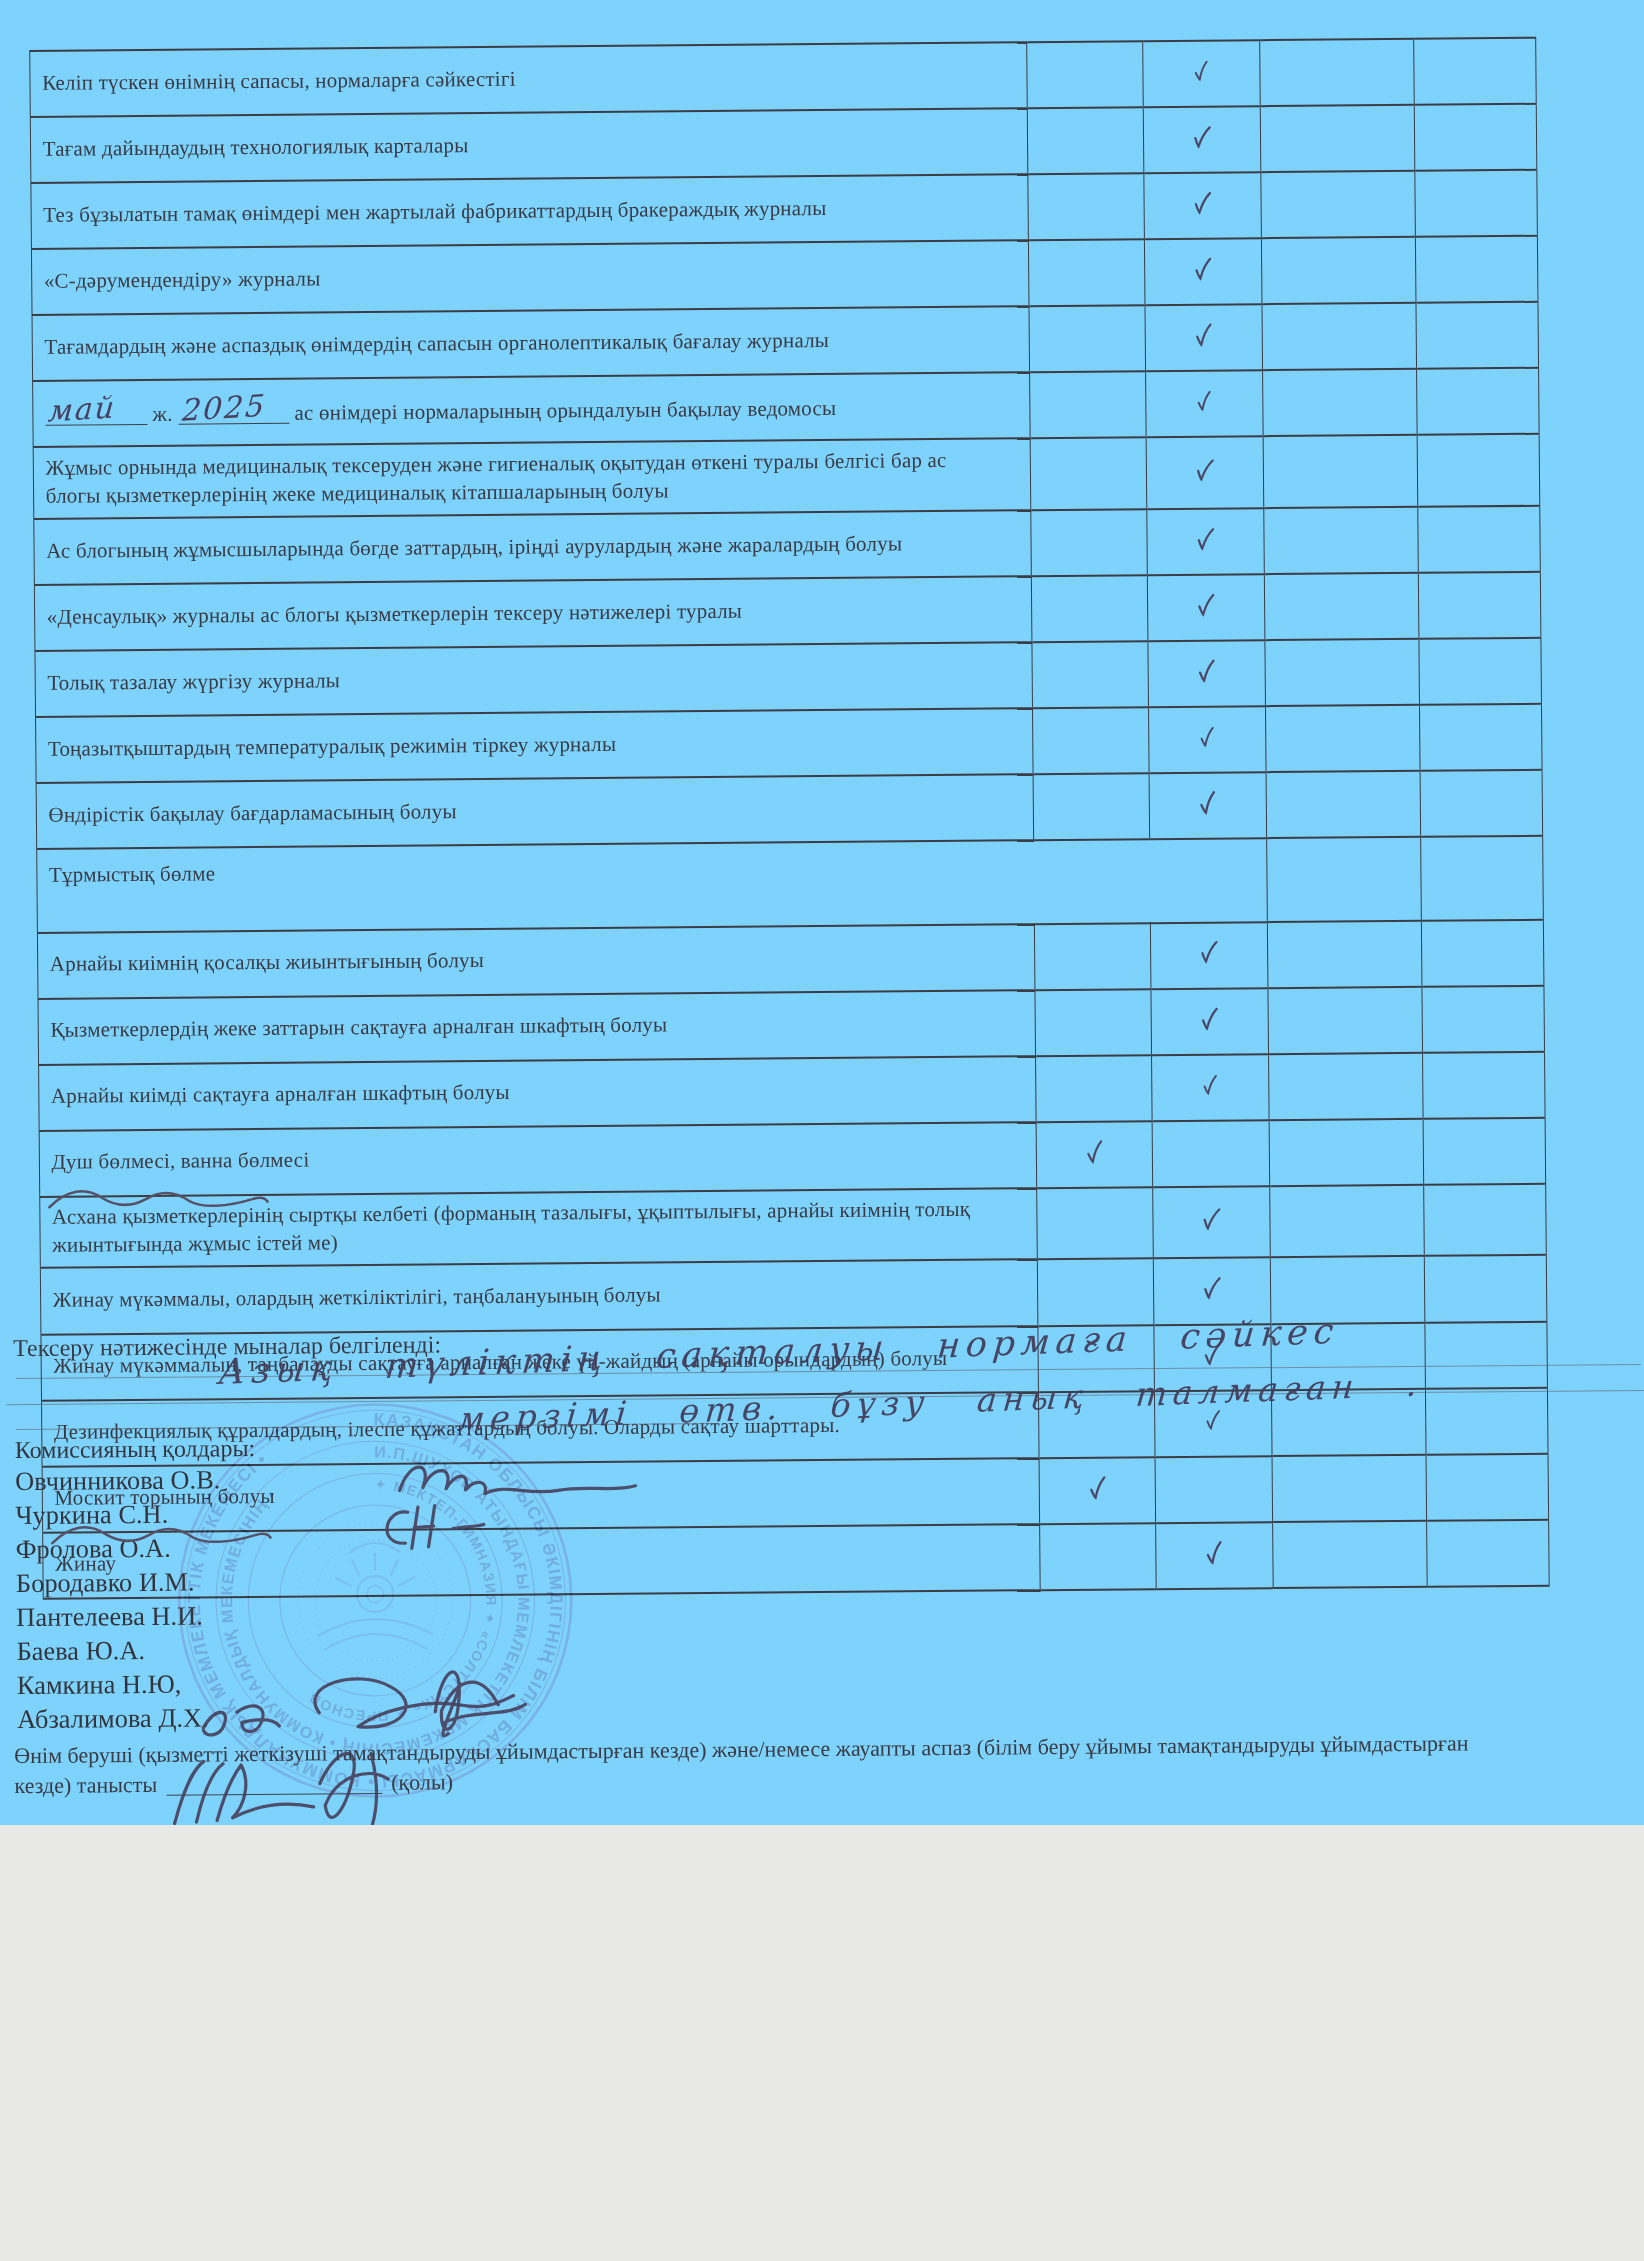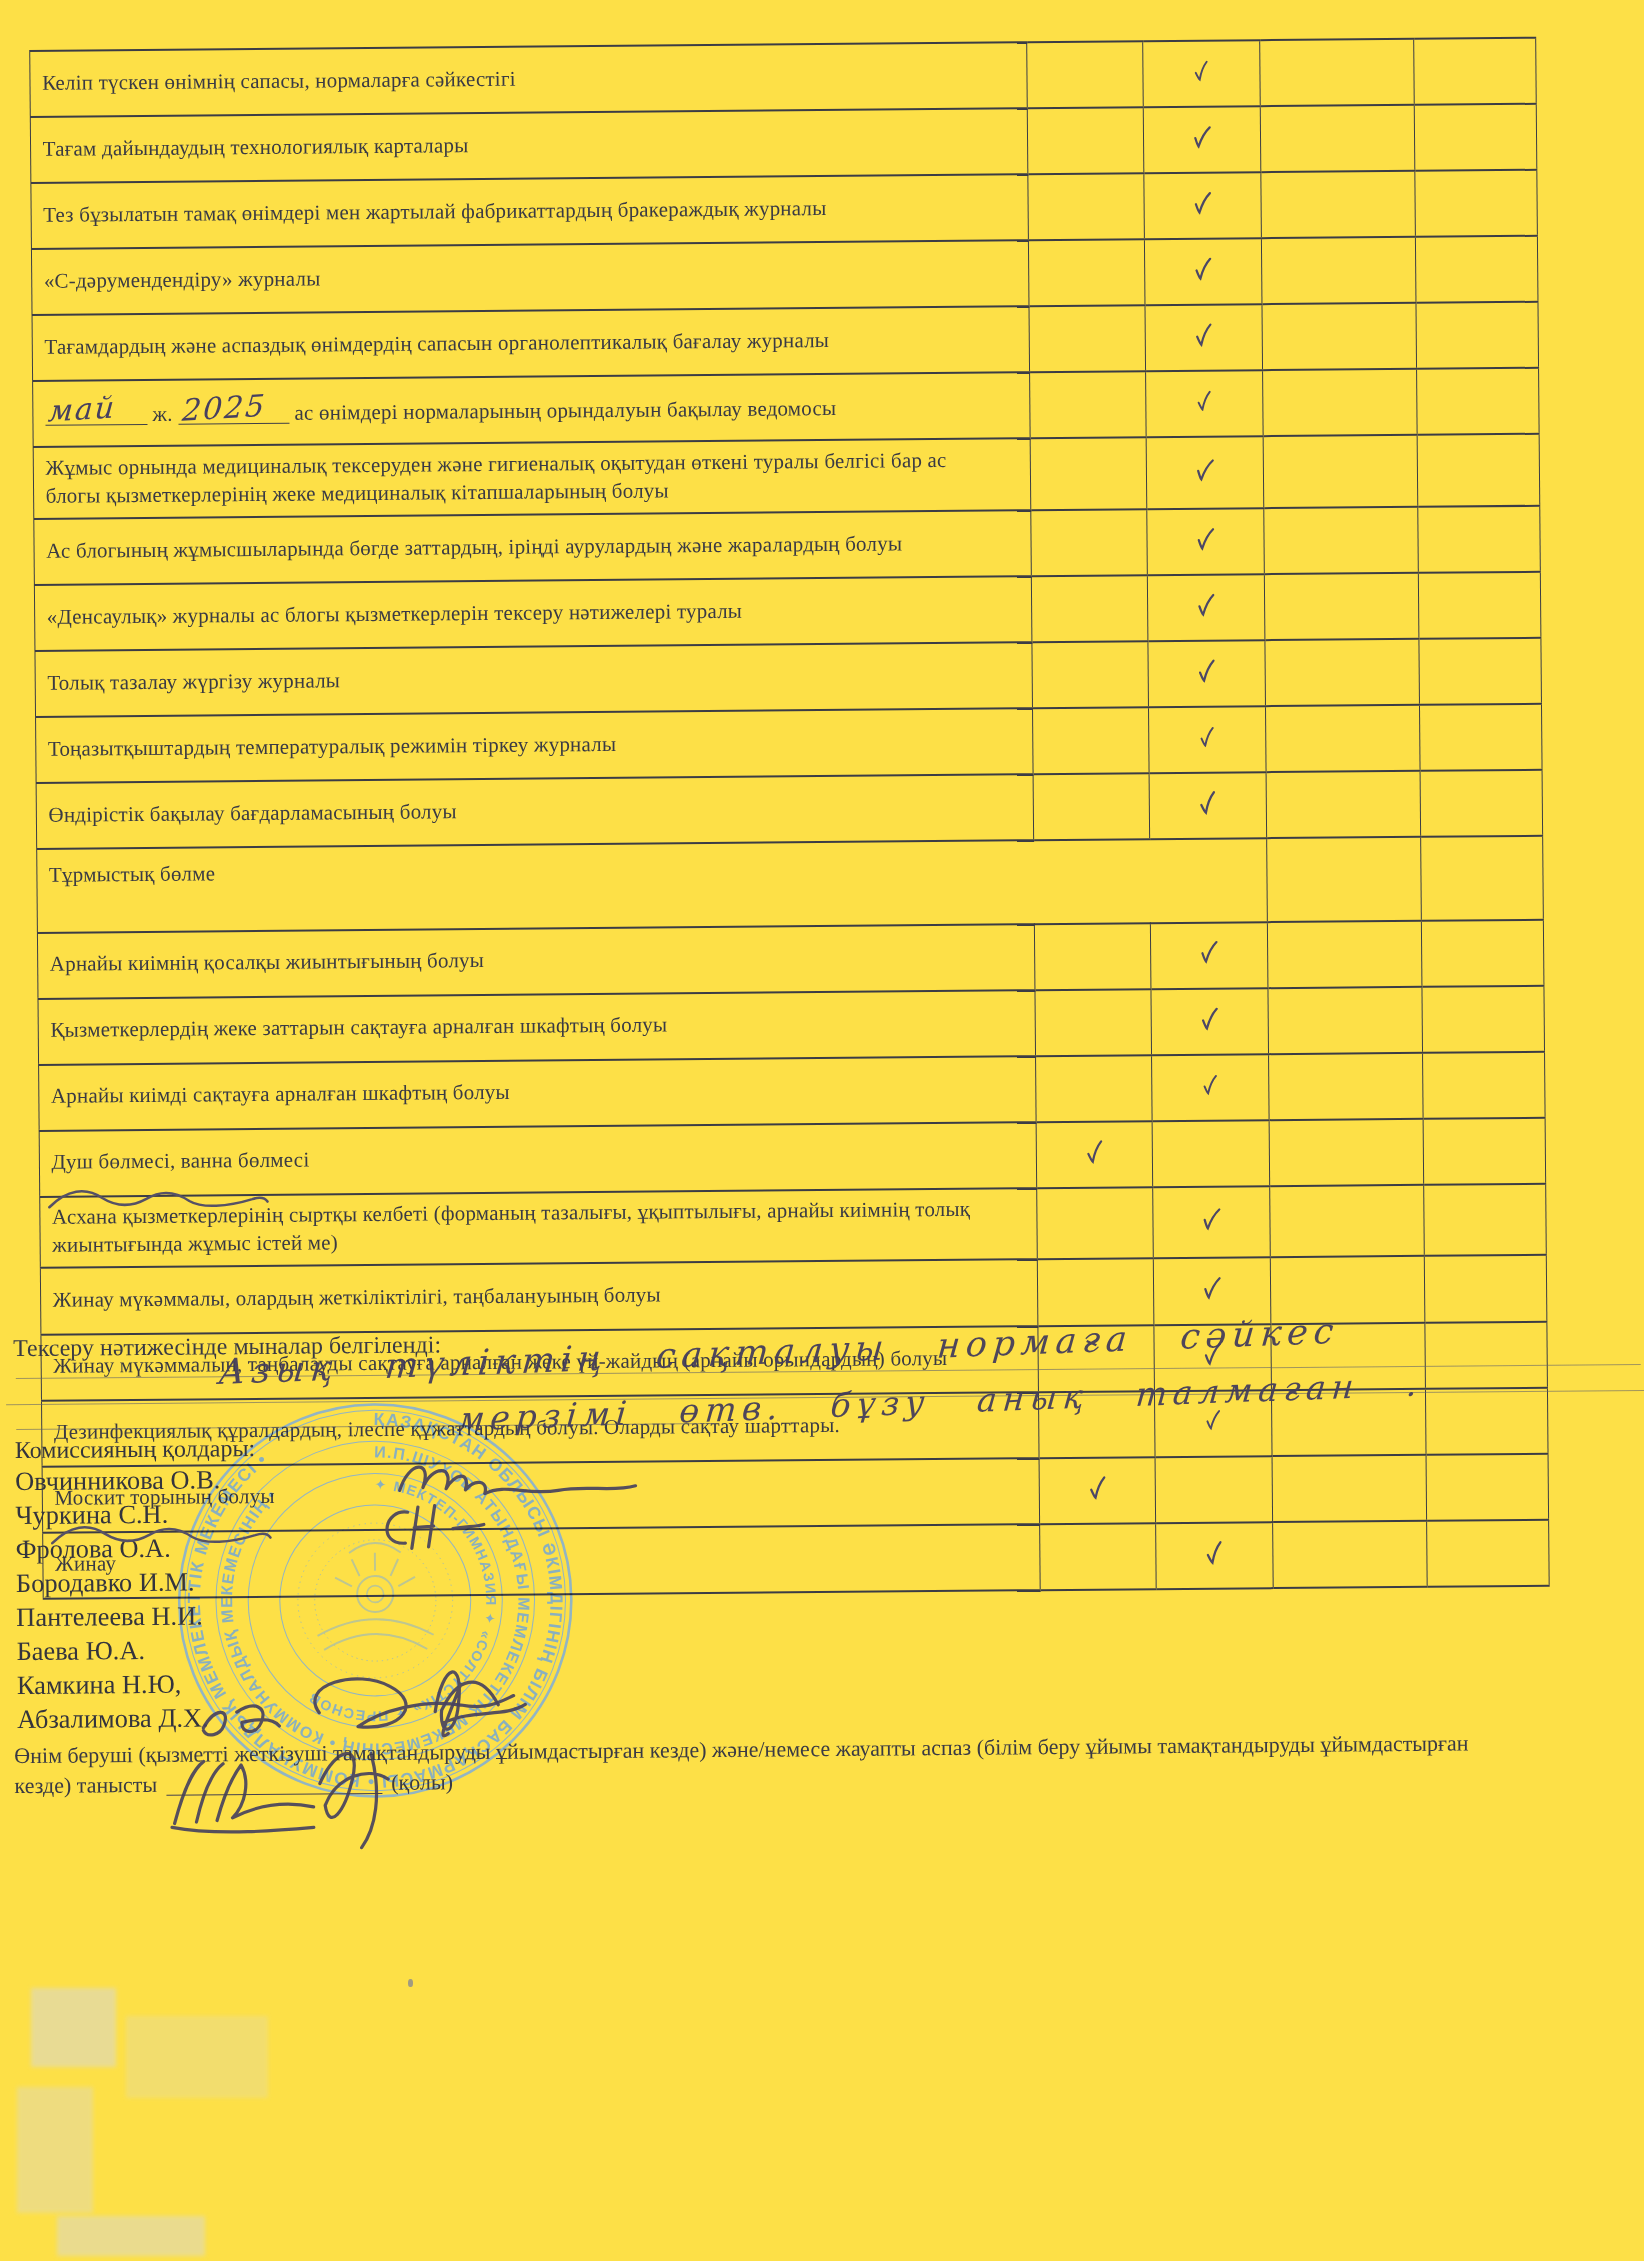--- a/index.html
+++ b/index.html
@@ -1,16 +1,16 @@
 <!DOCTYPE html>
 <html style="font-size:10.3px"><head>
 <meta charset="utf-8">
 <style>
   html,body{margin:0;padding:0;background:#e8e8e6;}
-  .page{position:relative;width:1644px;height:2261px;background:#fde047;overflow:hidden;
+  .page{position:relative;width:1644px;height:1825px;background:#7dd3fc;overflow:hidden;
         font-family:"Liberation Serif","DejaVu Serif",serif;color:#34343d;}
   .tilt{position:absolute;inset:0;transform:rotate(-0.5deg);transform-origin:825px 709px;}
 
   
   table.checklist{position:absolute;left:35px;top:43px;width:1506px;border-collapse:collapse;
         table-layout:fixed;font-size:21px;letter-spacing:0.2px;color:#3a3a44;}
   table.checklist td{border:1.6px solid #3c3c45;border-top-width:2.6px;border-bottom-width:2.6px;}
   td.c-label{padding:6.4px 30px 7.7px 11.6px;height:50px;vertical-align:middle;position:relative;line-height:1.32;}
   tr.row-section td.c-label{height:62px;border-right:none;}
   tr.row-section td.c-label{vertical-align:top;padding-top:11.6px;}

